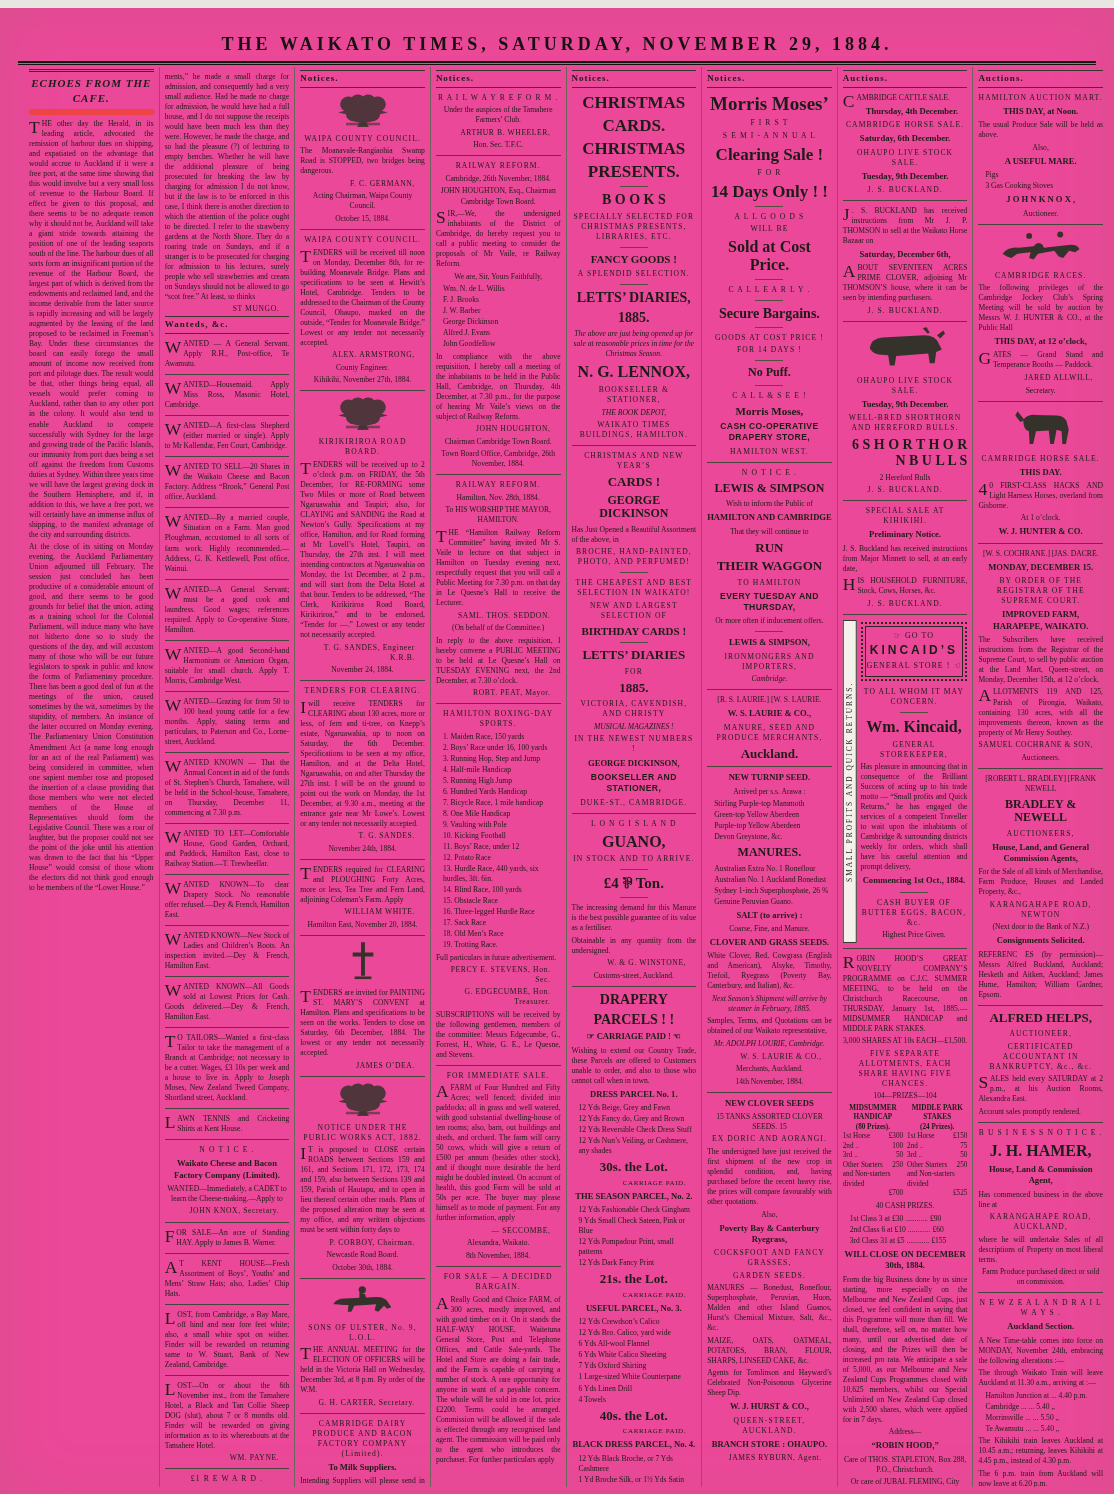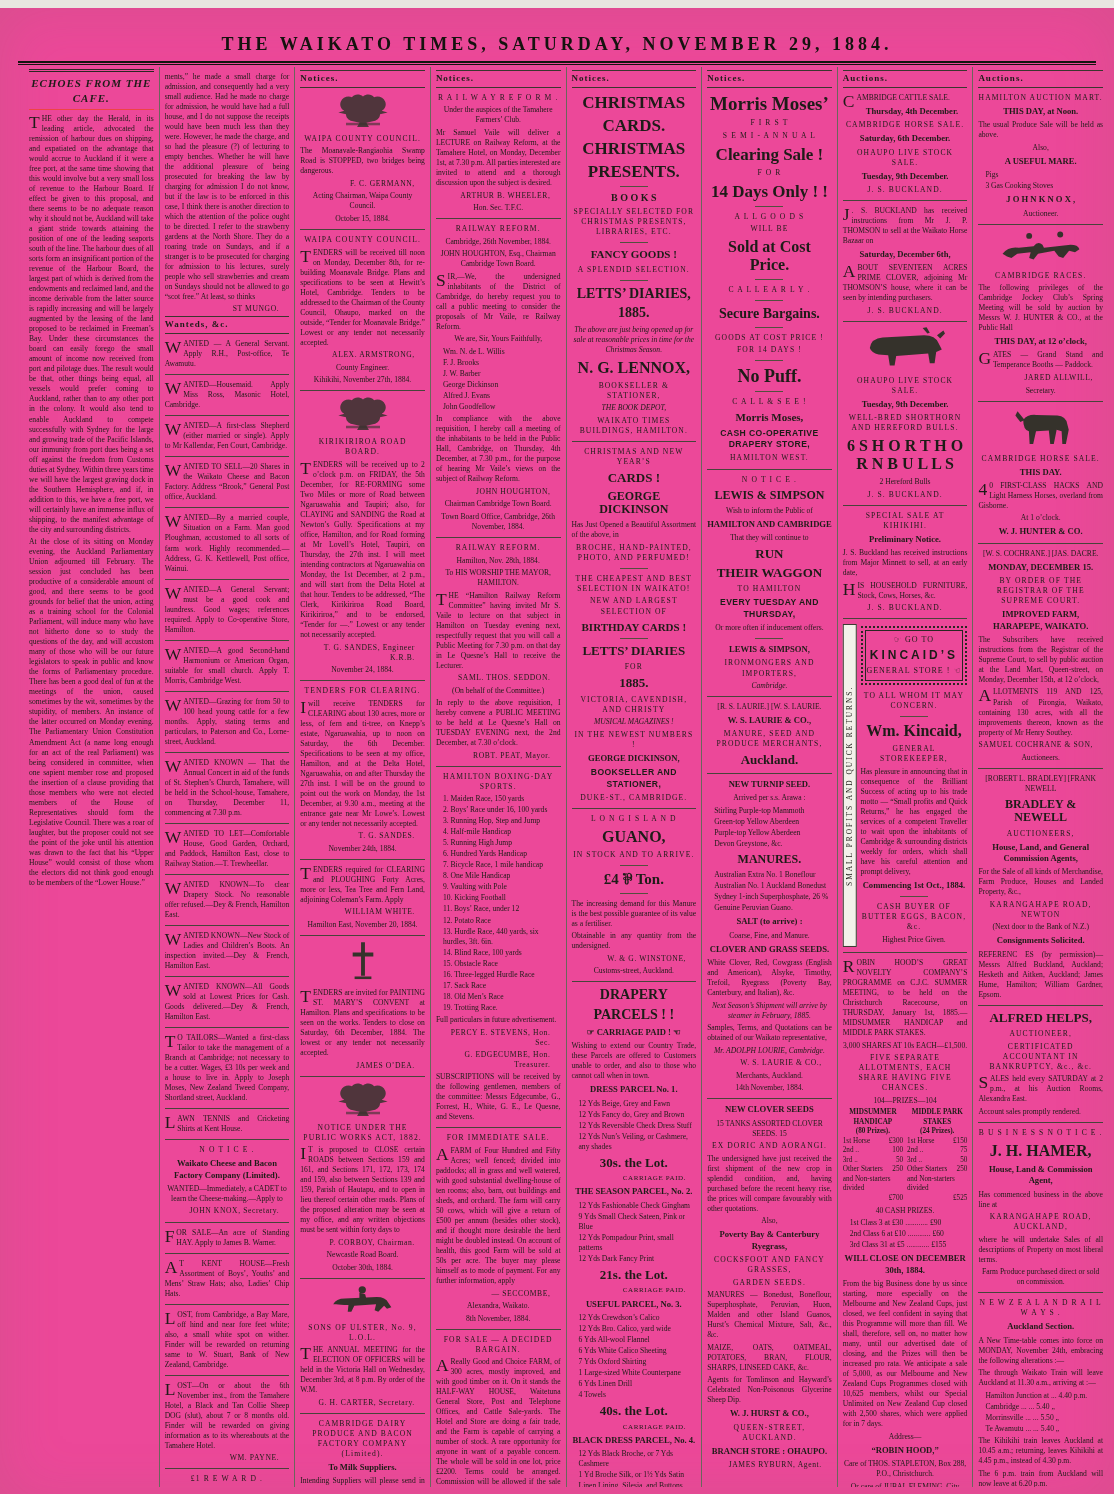--- a/index.html
+++ b/index.html
@@ -8,21 +8,21 @@
     box-shadow:inset 0 0 60px rgba(120,110,90,.18);}
   #masthead{padding-top:26px;text-align:center;font-weight:bold;font-size:18px;letter-spacing:4px;color:#15130f;}
   .mrule1{border-top:2px solid #15130f;margin:6px 18px 1px 18px;}
   .mrule2{border-top:1px solid #15130f;margin:0 18px 0 18px;}
   #cols{display:flex;align-items:stretch;height:1420px;margin:2px 6px 0 24px;overflow:hidden;}
   .col{flex:1 1 0;min-width:0;padding:2px 5px;overflow:hidden;font-size:7.6px;line-height:1.32;}
   .col + .col{border-left:1px solid #6b665c;}
   .sh{font-weight:bold;font-size:9px;border-top:1px solid #3a362e;border-bottom:1px solid #3a362e;
       padding:2px 0;margin:1px 0 5px 0;letter-spacing:1px;}
   .ith{font-style:italic;font-weight:bold;font-size:11px;text-align:center;border-top:3px double #2a2722;
-      border-bottom:1px solid #ef4444;padding:4px 0;margin-bottom:4px;letter-spacing:1px;}
+      border-bottom:6px solid #ef4444;padding:4px 0;margin-bottom:4px;letter-spacing:1px;}
   .h1{text-align:center;font-weight:bold;margin:4px 0;line-height:1.12;}
   .h2{text-align:center;font-weight:bold;font-size:8.6px;margin:3px 0;}
   .sc{text-align:center;font-size:7.6px;letter-spacing:1.1px;margin:2.5px 0;}
   .p{text-align:justify;margin:2.5px 0;}
   .pc{text-align:center;margin:2.5px 0;}
   .it{text-align:center;font-style:italic;margin:2.5px 0;}
   .li{margin:2px 0;}
   .li div{margin:1px 0 1px 7px;text-align:left;}
   .sig{text-align:right;margin:2px 10px 2px 0;letter-spacing:.6px;}
   .rule{width:28px;border-top:1px solid #53503f;margin:5px auto;}
@@ -184,21 +184,20 @@
         <div class="sig">G. H. CARTER, Secretary.</div>
         <div class="ahr"></div>
         <div class="sc">CAMBRIDGE  DAIRY  PRODUCE AND  BACON  FACTORY  COMPANY  (Limited).</div>
         <div class="h2">To Milk Suppliers.</div>
         <div class="p">Intending Suppliers will please send in their names stating likely extent of daily supply as early as possible to the undersigned.</div>
       </div>
     <div class="col">
         <div class="sh">Notices.</div>
         <div class="sc">R A I L W A Y     R E F O R M .</div>
         <div class="pc">Under the auspices of the Tamahere Farmers’ Club.</div>
-        <div class="p">Mr Samuel Vaile will deliver a LECTURE on Railway Reform, at the Tamahere Hotel, on Monday, December 1st, at 7.30 p.m. All parties interested are invited to attend and a thorough discussion upon the subject is desired.</div>
         <div class="sig">ARTHUR B. WHEELER,</div>
         <div class="pc">Hon. Sec. T.F.C.</div>
         <div class="ahr"></div>
         <div class="sc">RAILWAY REFORM.</div>
         <div class="pc">Cambridge, 26th November, 1884.</div>
         <div class="pc">JOHN HOUGHTON, Esq., Chairman Cambridge Town Board.</div>
         <div class="p"><span class="cap">S</span>IR,—We, the undersigned inhabitants of the District of Cambridge, do hereby request you to call a public meeting to consider the proposals of Mr Vaile, re Railway Reform.</div>
         <div class="pc">We are, Sir, Yours Faithfully,</div>
         <div class="li">
           <div class="">Wm. N. de L. Willis</div>
@@ -263,21 +262,21 @@
         <div class="">
           <div class="h1" style="font-size: 17px;">CHRISTMAS</div>
           <div class="h1" style="font-size: 17px;">CARDS.</div>
         </div>
         <div class="">
           <div class="h1" style="font-size: 17px;">CHRISTMAS</div>
           <div class="h1" style="font-size: 17px;">PRESENTS.</div>
         </div>
         <div class="rule"></div>
         <div class="">
-          <div class="h1" style="font-size: 10px;">B O O K S</div>
+          <div class="h1" style="font-size: 14px;">B O O K S</div>
         </div>
         <div class="sc">SPECIALLY SELECTED FOR CHRISTMAS PRESENTS, LIBRARIES, ETC.</div>
         <div class="rule"></div>
         <div class="">
           <div class="h1" style="font-size: 11px;">FANCY GOODS !</div>
         </div>
         <div class="sc">A SPLENDID SELECTION.</div>
         <div class="rule"></div>
         <div class="">
           <div class="h1" style="font-size: 14px;">LETTS’  DIARIES,</div>
@@ -410,21 +409,21 @@
         <div class="sc">C A L L   E A R L Y .</div>
         <div class="rule"></div>
         <div class="">
           <div class="h1" style="font-size: 14px;">Secure Bargains.</div>
         </div>
         <div class="rule"></div>
         <div class="sc">GOODS  AT  COST  PRICE !</div>
         <div class="sc">FOR  14  DAYS !</div>
         <div class="rule"></div>
         <div class="">
-          <div class="h1" style="font-size: 18px;">No Puff.</div>
+          <div class="h1" style="font-size: 12px;">No Puff.</div>
         </div>
         <div class="rule"></div>
         <div class="sc">C A L L   &amp;   S E E !</div>
         <div class="">
           <div class="h1" style="font-size: 11px;">Morris Moses,</div>
         </div>
         <div class="h2 sans">CASH  CO-OPERATIVE  DRAPERY STORE,</div>
         <div class="sc">HAMILTON   WEST.</div>
         <div class="ahr"></div>
         <div class="sc">N     O     T     I     C     E .</div>
@@ -515,21 +514,21 @@
         <div class="eng"><svg width="96" height="42" viewBox="0 0 120 52">
             <g fill="#35322b">
               <path d="M16 26q2-12 16-13l52-3q14 0 18 10l4 8-7 3-2 14h-6l-2-12-40 3-2 12h-6l-2-13-12-1q-9-2-11-8z"></path>
               <path d="M100 10l8-6 2 4-6 6zM88 8l-6-7 5-1 4 7z"></path>
             </g>
           </svg></div>
         <div class="sc">OHAUPO LIVE STOCK SALE.</div>
         <div class="h2">Tuesday, 9th December.</div>
         <div class="sc">WELL-BRED  SHORTHORN  AND HEREFORD  BULLS.</div>
         <div class="">
-          <div class="h1" style="font-size: 16px;">6   S H O R T H O R N   B U L L S</div>
+          <div class="h1" style="font-size: 14px; text-align: right;">6   S H O R T H O R N   B U L L S</div>
         </div>
         <div class="pc">2 Hereford Bulls</div>
         <div class="sc">J. S. BUCKLAND.</div>
         <div class="ahr"></div>
         <div class="sc">SPECIAL  SALE  AT  KIHIKIHI.</div>
         <div class="h2">Preliminary Notice.</div>
         <div class="p">J. S. Buckland has received instructions from Major Minnett to sell, at an early date,</div>
         <div class="p"><span class="cap">H</span>IS HOUSEHOLD FURNITURE, Stock, Cows, Horses, &amp;c.</div>
         <div class="sc">J. S. BUCKLAND.</div>
         <div class="ahr"></div>

